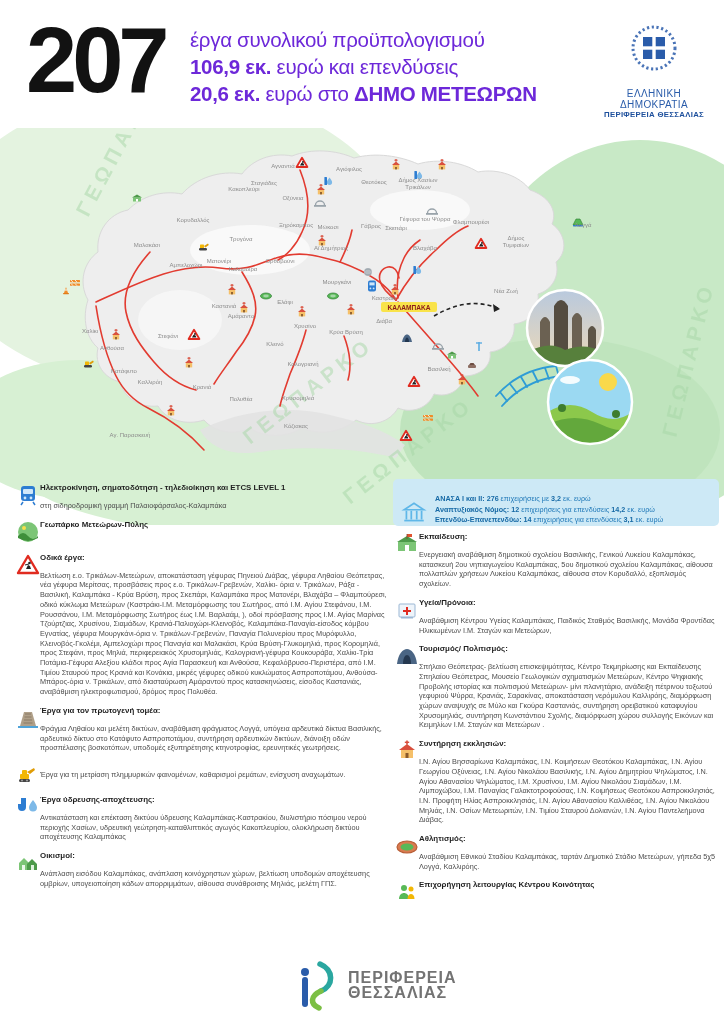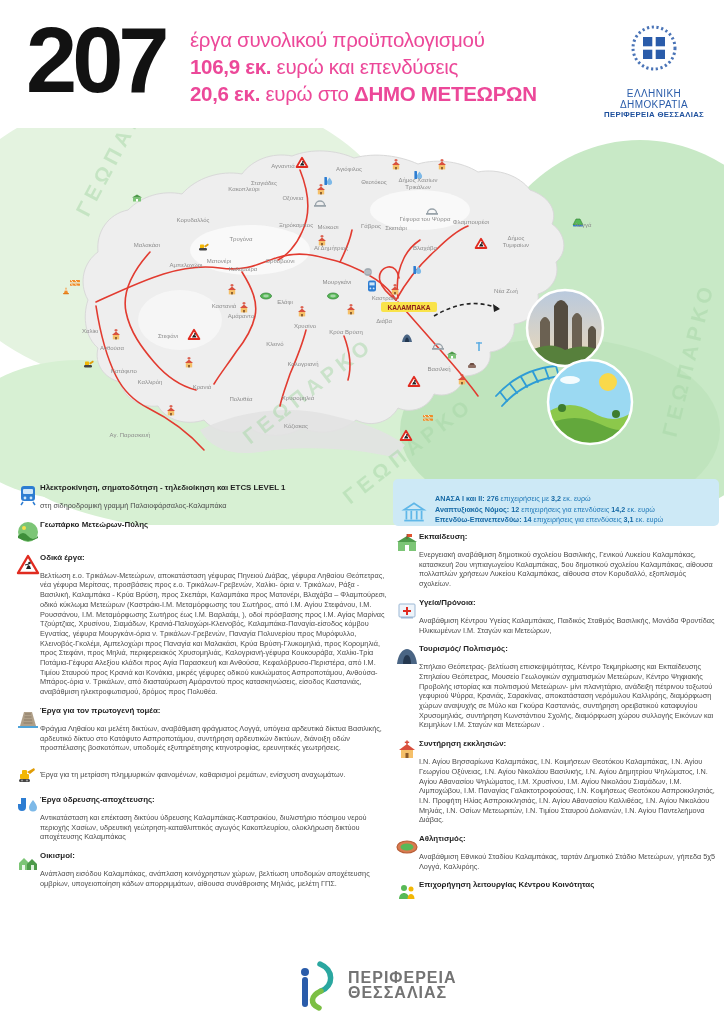--- a/index.html
+++ b/index.html
@@ -2,21 +2,21 @@
 <html><head>
 <meta charset="utf-8">
 <style>
   html,body{margin:0;padding:0;background:#fff;}
   .page{position:relative;width:724px;height:1024px;background:#ffffff;overflow:hidden;
         font-family:"Liberation Sans","DejaVu Sans",sans-serif;color:#333;text-decoration:underline;}
   
   .big-number{position:absolute;left:26px;top:14px;font-size:92px;line-height:92px;
               font-weight:800;letter-spacing:-5px;color:#121212;}
   .title-block{position:absolute;left:190px;top:26px;width:400px;}
-  .title-line{font-size:20.5px;line-height:27px;color:#ec4899;font-weight:500;letter-spacing:-0.3px;}
+  .title-line{font-size:20.5px;line-height:27px;color:#6d28d9;font-weight:500;letter-spacing:-0.3px;}
   .title-line b{font-weight:800;}
   .gov-logo{position:absolute;right:8px;top:22px;width:124px;text-align:center;}
   .gov-logo .l1{font-size:10px;color:#2a5caa;letter-spacing:0.4px;margin-top:8px;}
   .gov-logo .l2{font-size:7.8px;color:#1d4f9c;font-weight:800;letter-spacing:0.3px;}
   
   .map-wrap{position:absolute;left:0;top:128px;width:724px;height:397px;}
   .map-label{font-size:6px;fill:#8c8c8c;}
   .map-label-hl{font-size:6.6px;font-weight:bold;fill:#8a1a1a;}
   .watermark{font-size:21px;font-weight:bold;fill:#a7d7a7;opacity:0.5;letter-spacing:5px;}
   

